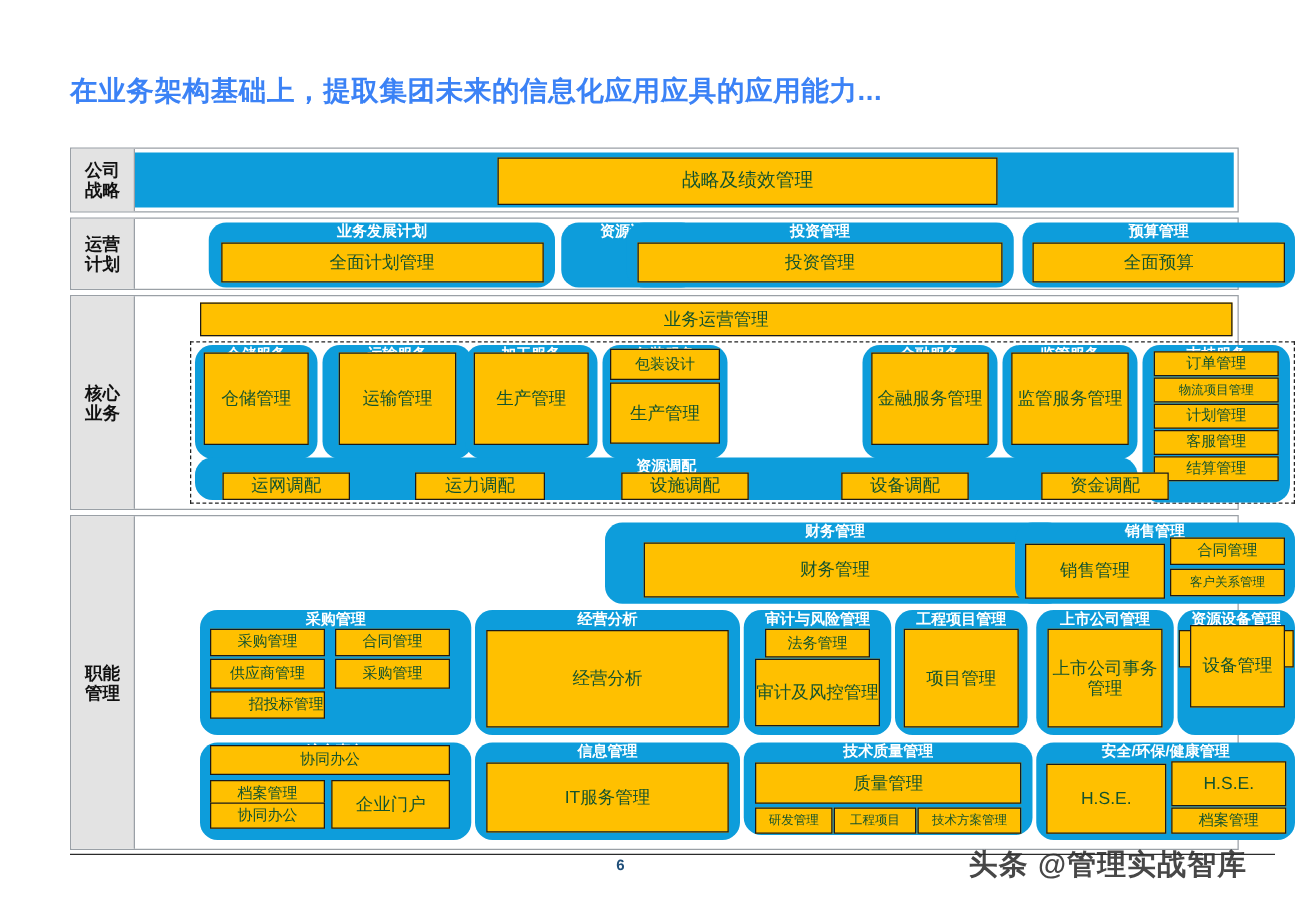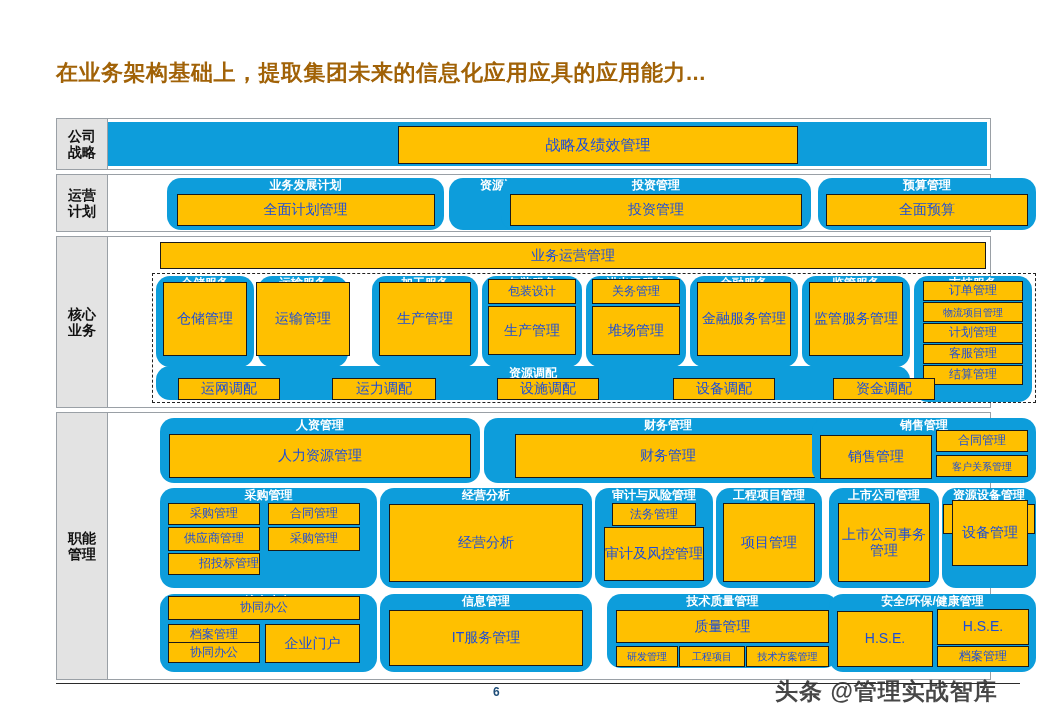--- a/index.html
+++ b/index.html
@@ -3,21 +3,21 @@
 <meta charset="utf-8">
 <style>
   html,body{margin:0;padding:0;}
   body{
     width:1040px;height:720px;background:#ffffff;
     font-family:"Liberation Sans","DejaVu Sans",sans-serif;
     position:relative;overflow:hidden;
   }
   .page-title{
     position:absolute;left:56px;top:58px;width:900px;
-    font-size:22px;font-weight:bold;color:#a16207;letter-spacing:0.5px;
+    font-size:22px;font-weight:bold;color:#3b82f6;letter-spacing:0.5px;
     white-space:nowrap;
   }
 
   
   .band{position:absolute;box-sizing:border-box;border:1px solid #9aa0a6;background:#ffffff;}
   .row-label{
     position:absolute;left:0;top:0;bottom:0;width:50px;
     background:#e3e3e3;border-right:1px solid #9aa0a6;
     display:flex;flex-direction:column;align-items:center;justify-content:center;
     font-weight:bold;font-size:14px;color:#111;line-height:1.15;
@@ -30,21 +30,21 @@
   .grp{
     position:absolute;box-sizing:border-box;background:#0d9ddb;
     display:flex;flex-direction:column;align-items:center;border-radius:14px;
   }
   .grp-title{
     color:#ffffff;font-weight:bold;font-size:12px;line-height:14px;
     width:100%;text-align:center;white-space:nowrap;letter-spacing:0px;
   }
   .ob{
     box-sizing:border-box;background:#ffc000;border:1px solid #1a1a1a;
-    color:#1d4ed8;display:flex;align-items:center;justify-content:center;
+    color:#14532d;display:flex;align-items:center;justify-content:center;
     text-align:center;font-size:14px;line-height:1.1;
   }
   .ob.small{font-size:12px;}
   .ob.tiny{font-size:10px;}
   .abs{position:absolute;}
 
   
   .dashed{position:absolute;box-sizing:border-box;border:1.5px dashed #222;}
 
   
@@ -109,41 +109,36 @@
 
     <div class="ob abs" style="left:52px;top:2px;width:826px;height:27px;font-size:14px;">业务运营管理</div>
 
     <div class="dashed" style="left:44px;top:33px;width:884px;height:130px;"></div>
 
     <div class="grp" style="left:48px;top:36px;width:98px;height:91px;">
       <div class="grp-title">仓储服务</div>
       <div class="ob" style="width:84px;height:74px;margin-top:-8px;">仓储管理</div>
     </div>
 
-    <div class="grp" style="left:150px;top:36px;width:90px;height:91px;">
+    <div class="grp" style="left:150px;top:36px;width:120px;height:91px;">
       <div class="grp-title">运输服务</div>
       <div class="ob" style="width:94px;height:74px;margin-top:-8px;">运输管理</div>
     </div>
 
     <div class="grp" style="left:264px;top:36px;width:106px;height:91px;">
       <div class="grp-title">加工服务</div>
       <div class="ob" style="width:92px;height:74px;margin-top:-8px;">生产管理</div>
     </div>
 
     <div class="grp" style="left:374px;top:36px;width:100px;height:91px;">
       <div class="grp-title">包装服务</div>
       <div class="ob small" style="width:88px;height:25px;margin-top:-11px;">包装设计</div>
       <div class="ob" style="width:88px;height:49px;margin-top:2px;">生产管理</div>
     </div>
 
-    <div class="grp" style="left:478px;top:36px;width:100px;height:91px;">
-      <div class="grp-title">进出口服务</div>
-      <div class="ob small" style="width:88px;height:25px;margin-top:-11px;">关务管理</div>
-      <div class="ob" style="width:88px;height:49px;margin-top:2px;">堆场管理</div>
-    </div>
 
     <div class="grp" style="left:582px;top:36px;width:108px;height:91px;">
       <div class="grp-title">金融服务</div>
       <div class="ob" style="width:94px;height:74px;margin-top:-8px;">金融服务管理</div>
     </div>
 
     <div class="grp" style="left:694px;top:36px;width:108px;height:91px;">
       <div class="grp-title">监管服务</div>
       <div class="ob" style="width:94px;height:74px;margin-top:-8px;">监管服务管理</div>
     </div>
@@ -171,24 +166,20 @@
   </div>
 </div>
 
 <div class="band" style="left:56px;top:412px;width:935px;height:268px;">
   <div class="row-label">
     <span>职能</span>
     <span>管理</span>
   </div>
   <div class="band-body">
 
-    <div class="grp" style="left:52px;top:2px;width:320px;height:65px;">
-      <div class="grp-title">人资管理</div>
-      <div class="ob" style="width:302px;height:44px;margin-top:2px;">人力资源管理</div>
-    </div>
 
     <div class="grp" style="left:376px;top:2px;width:368px;height:65px;">
       <div class="grp-title">财务管理</div>
       <div class="ob" style="width:306px;height:44px;margin-top:2px;">财务管理</div>
     </div>
 
     <div class="grp" style="left:704px;top:2px;width:224px;height:65px;">
       <div class="grp-title">销售管理</div>
       <div class="abs" style="left:0;top:15px;width:100%;height:48px;">
         <div class="ob abs" style="left:8px;top:2px;width:112px;height:44px;">销售管理</div>
@@ -241,21 +232,21 @@
       <div class="ob small" style="position:absolute;left:8px;top:30px;width:92px;height:21px;">档案管理</div>
       <div class="ob small" style="position:absolute;left:8px;top:48px;width:92px;height:21px;">协同办公</div>
       <div class="ob" style="position:absolute;left:105px;top:30px;width:95px;height:39px;">企业门户</div>
     </div>
 
     <div class="grp" style="left:272px;top:178px;width:212px;height:78px;">
       <div class="grp-title">信息管理</div>
       <div class="ob" style="width:194px;height:56px;margin-top:2px;">IT服务管理</div>
     </div>
 
-    <div class="grp" style="left:487px;top:178px;width:231px;height:74px;margin-left:12px;">
+    <div class="grp" style="left:487px;top:178px;width:231px;height:74px;">
       <div class="grp-title">技术质量管理</div>
       <div class="ob" style="width:213px;height:33px;margin-top:2px;">质量管理</div>
       <div class="abs" style="left:9px;top:52px;width:213px;height:22px;">
         <div class="ob tiny" style="position:absolute;left:0;top:0;width:62px;height:21px;">研发管理</div>
         <div class="ob tiny" style="position:absolute;left:63px;top:0;width:66px;height:21px;">工程项目</div>
         <div class="ob tiny" style="position:absolute;left:130px;top:0;width:83px;height:21px;">技术方案管理</div>
       </div>
     </div>
 
     <div class="grp" style="left:721px;top:178px;width:207px;height:78px;">

